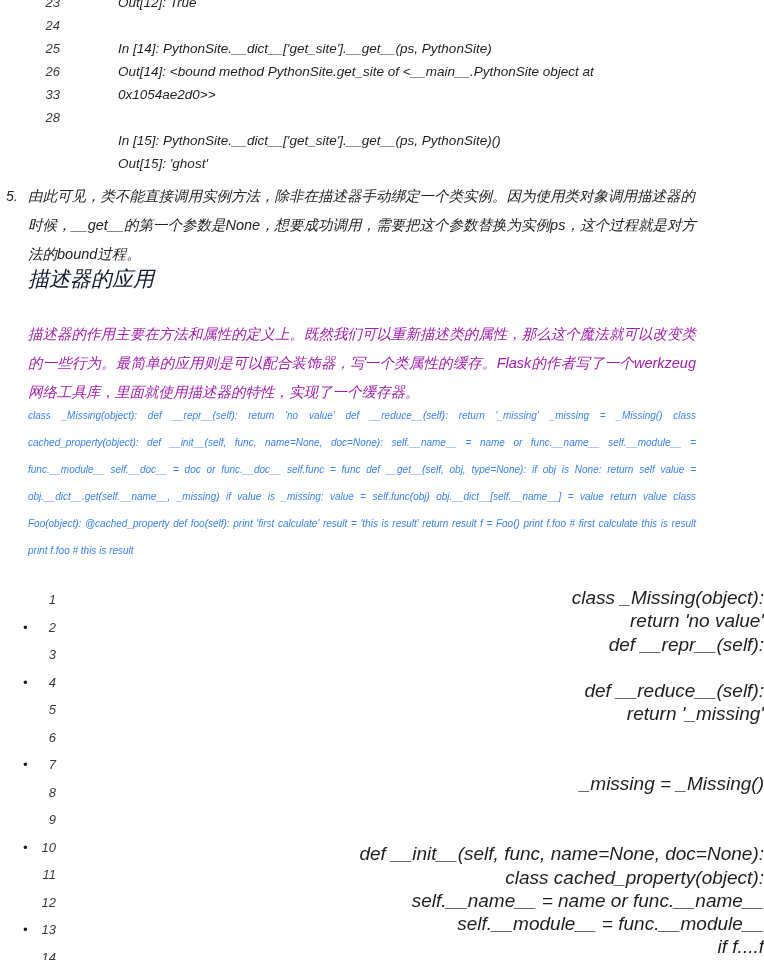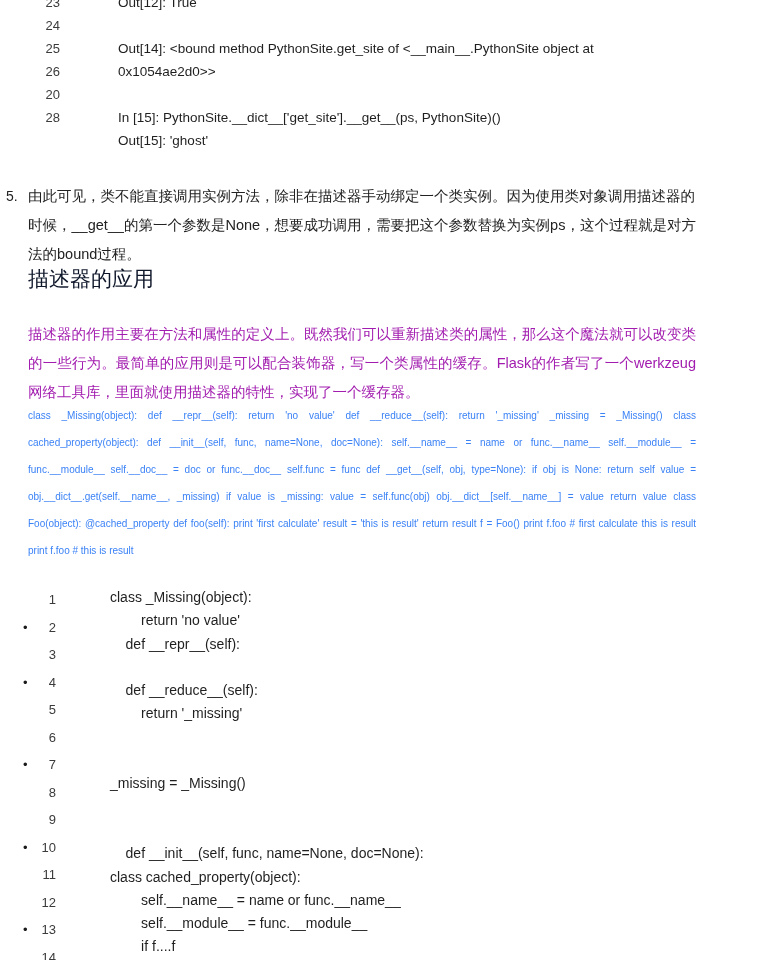--- a/index.html
+++ b/index.html
@@ -14,20 +14,21 @@
     font-family: "Liberation Sans", "DejaVu Sans", sans-serif;
     color: #222222;
     -webkit-font-smoothing: antialiased;
   }
 
   .page {
     position: relative;
     width: 764px;
     height: 884px;
     background: #ffffff;
+    font-style: italic;
   }
 
   
   .listing {
     position: relative;
     width: 100%;
   }
   .listing .ln-col {
     position: absolute;
     top: 0;
@@ -149,42 +150,44 @@
     font-size: 13px;
     line-height: 27.5px;
     padding-right: 2px;
   }
   #code-listing .ln.bulleted::before {
     left: 23px;
     line-height: 27.5px;
   }
   #code-listing .code-col { padding-left: 110px; }
   #code-listing .cl {
-    font-size: 14px;
+    font-size: 19px;
     line-height: 23.3px;
     min-height: 23.3px;
+    text-align: right;
   }
 </style>
 </head>
 <body>
 
 <div class="page">
 
   <div class="listing" id="console-listing">
     <ul class="ln-col">
         <li class="ln">23</li>
         <li class="ln">24</li>
         <li class="ln">25</li>
         <li class="ln">26</li>
-        <li class="ln">20</li>
+        <li class="ln">33</li>
         <li class="ln">28</li>
       </ul>
     <div class="code-col">
         <div class="cl">Out[12]: True</div>
         <div class="cl">&nbsp;</div>
+        <div class="cl">In [14]: PythonSite.__dict__['get_site'].__get__(ps, PythonSite)</div>
         <div class="cl">Out[14]: &lt;bound method PythonSite.get_site of &lt;__main__.PythonSite object at</div>
         <div class="cl">0x1054ae2d0&gt;&gt;</div>
         <div class="cl">&nbsp;</div>
         <div class="cl">In [15]: PythonSite.__dict__['get_site'].__get__(ps, PythonSite)()</div>
         <div class="cl">Out[15]: 'ghost'</div>
       </div>
   </div>
 
   <div class="ol-block" style="top: 182px;">
     <div class="ol-item">

